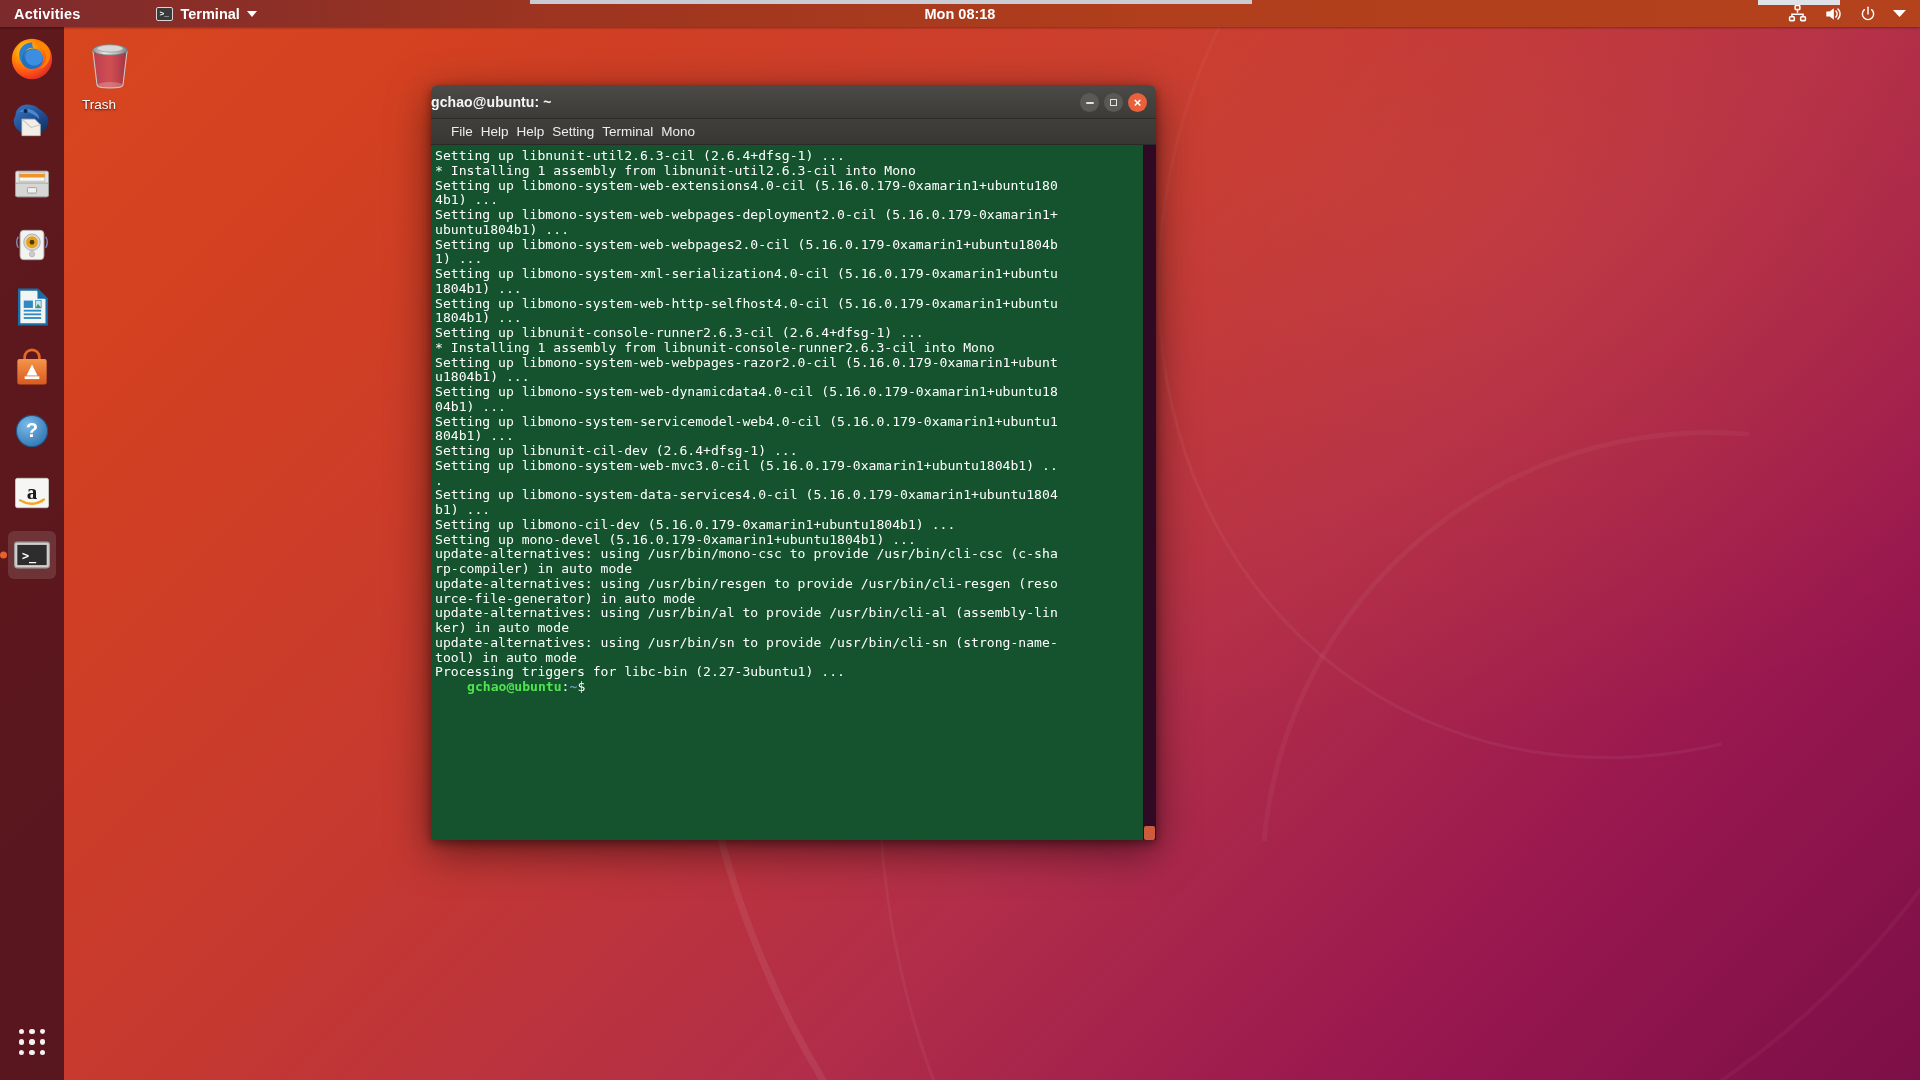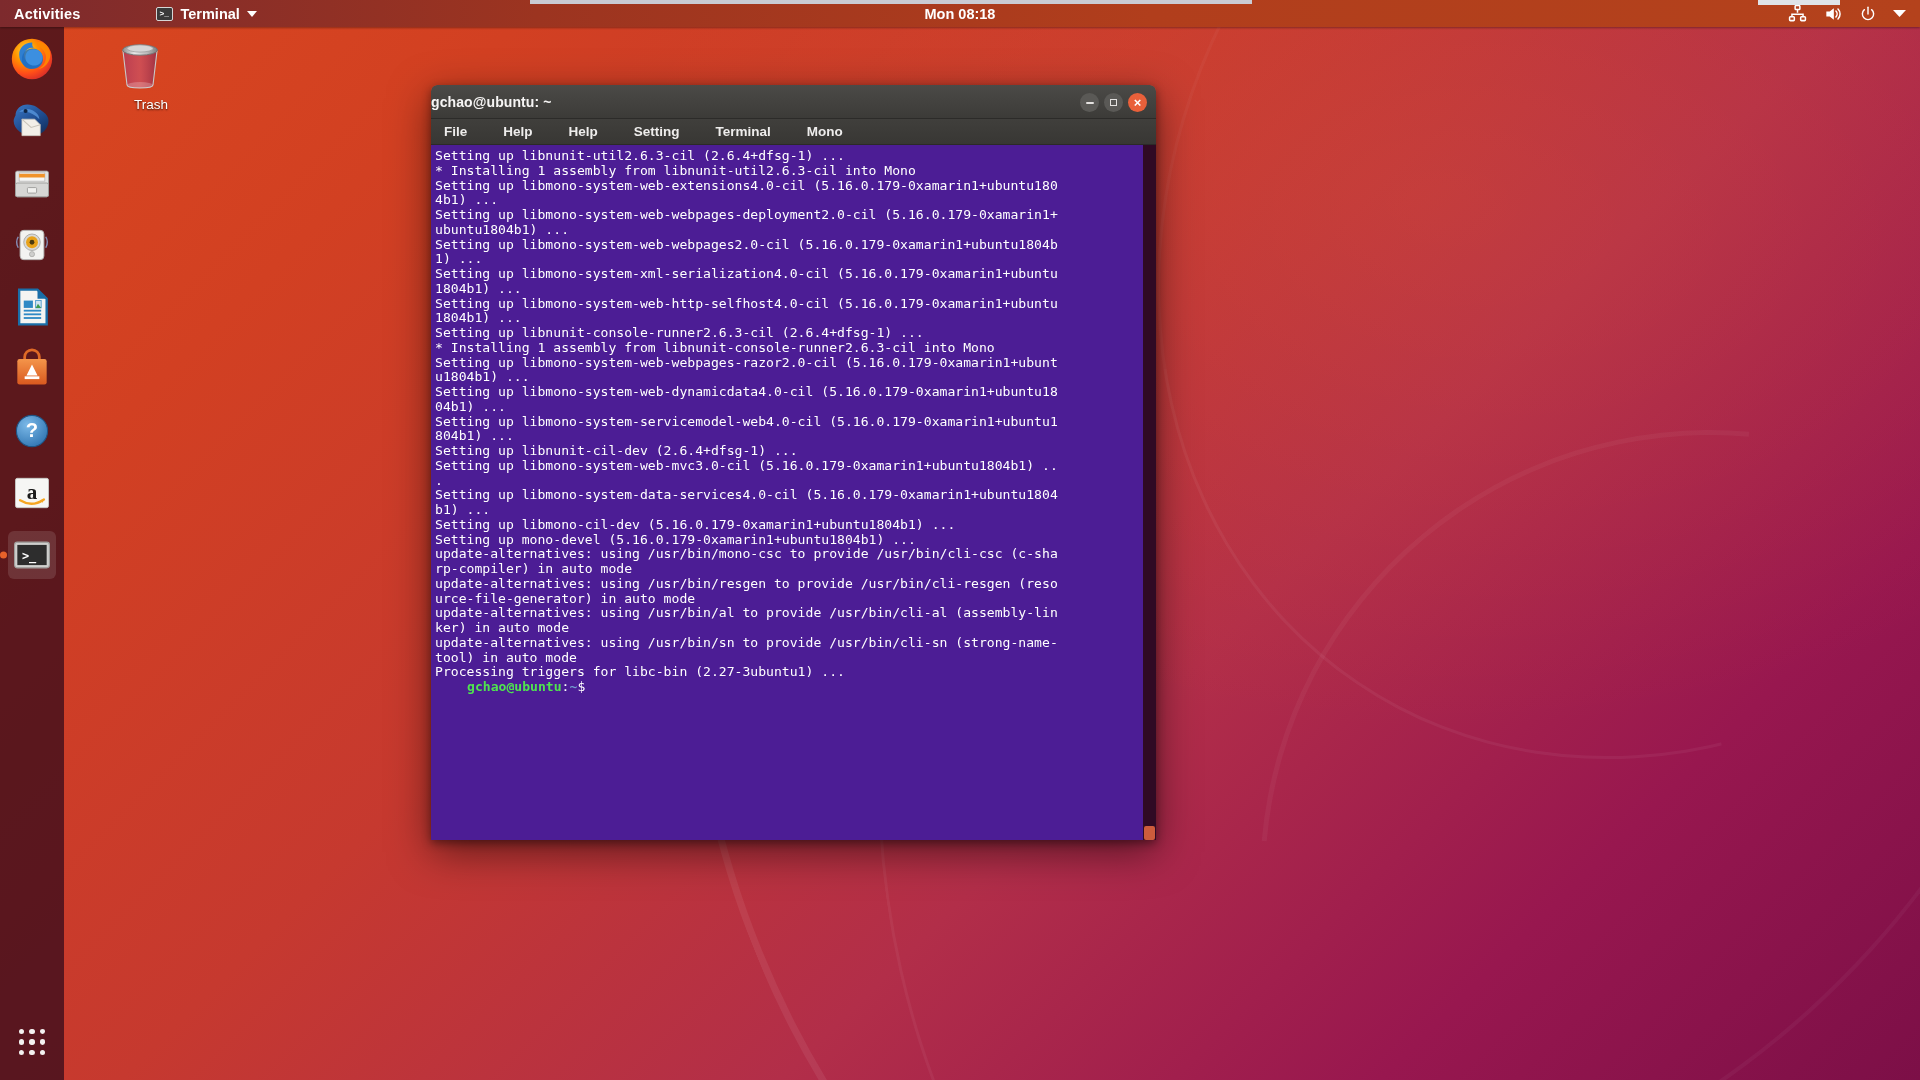--- a/index.html
+++ b/index.html
@@ -121,21 +121,21 @@
     position: absolute; left: 8px; bottom: 14px;
     width: 48px; height: 48px; cursor: pointer;
     display: grid; grid-template-columns: repeat(3, 1fr);
     grid-template-rows: repeat(3, 1fr); gap: 5px; padding: 11px;
   }
   #show-apps span { background: #f4f1f0; border-radius: 50%; display: block; }
 
   
   #trash {
     position: absolute; left: 82px; top: 38px; width: 86px;
-    text-align: right; cursor: pointer; z-index: 10;
+    text-align: left; cursor: pointer; z-index: 10;
   }
   #trash .label {
     color: #ffffff; font-size: 13.5px; margin-top: 3px;
     text-shadow: 0 1px 2px rgba(0,0,0,0.75);
   }
 
   
   #terminal-window {
     position: absolute; left: 431px; top: 85px; width: 725px; height: 755px;
     box-shadow: 0 12px 40px rgba(0,0,0,0.5), 0 3px 10px rgba(0,0,0,0.4);
@@ -162,28 +162,28 @@
   .wc-close { background: #e9603a; }
   .wc-min .g { width: 8px; height: 2px; background: #e4e2e0; border-radius: 1px; }
   .wc-max .g { width: 7px; height: 7px; border: 1.6px solid #e4e2e0; }
   .wc-close .g { color: #ffffff; font-size: 13px; line-height: 1; font-weight: bold;
                  font-family: "Liberation Sans", sans-serif; margin-top: -1px; }
 
   #menubar {
     height: 26px;
     background: linear-gradient(180deg,#403f3c 0%,#383734 100%);
     border-bottom: 1px solid #2b2a28;
-    display: flex; align-items: center; padding-left: 11px; gap: 32px; font-weight: bold;
+    display: flex; align-items: center; padding-left: 18px; gap: 4px;
   }
   #menubar .mi {
     color: #eeedec; font-size: 13.5px; cursor: pointer; padding: 1px 2px;
   }
 
   #term-body {
-    height: 695px; background: #4c1d95; position: relative;
+    height: 695px; background: #14532d; position: relative;
     padding: 4px 0 0 4px; overflow: hidden;
   }
   #term-text {
     font-family: "DejaVu Sans Mono", "Liberation Mono", monospace;
     font-size: 13.1px; line-height: 14.75px;
     color: #ffffff; white-space: pre;
     letter-spacing: 0px;
   }
   .prompt-user { color: #4fe44f; font-weight: bold; margin-left: 32px; }
   .prompt-path { color: #729fcf; font-weight: bold; }

